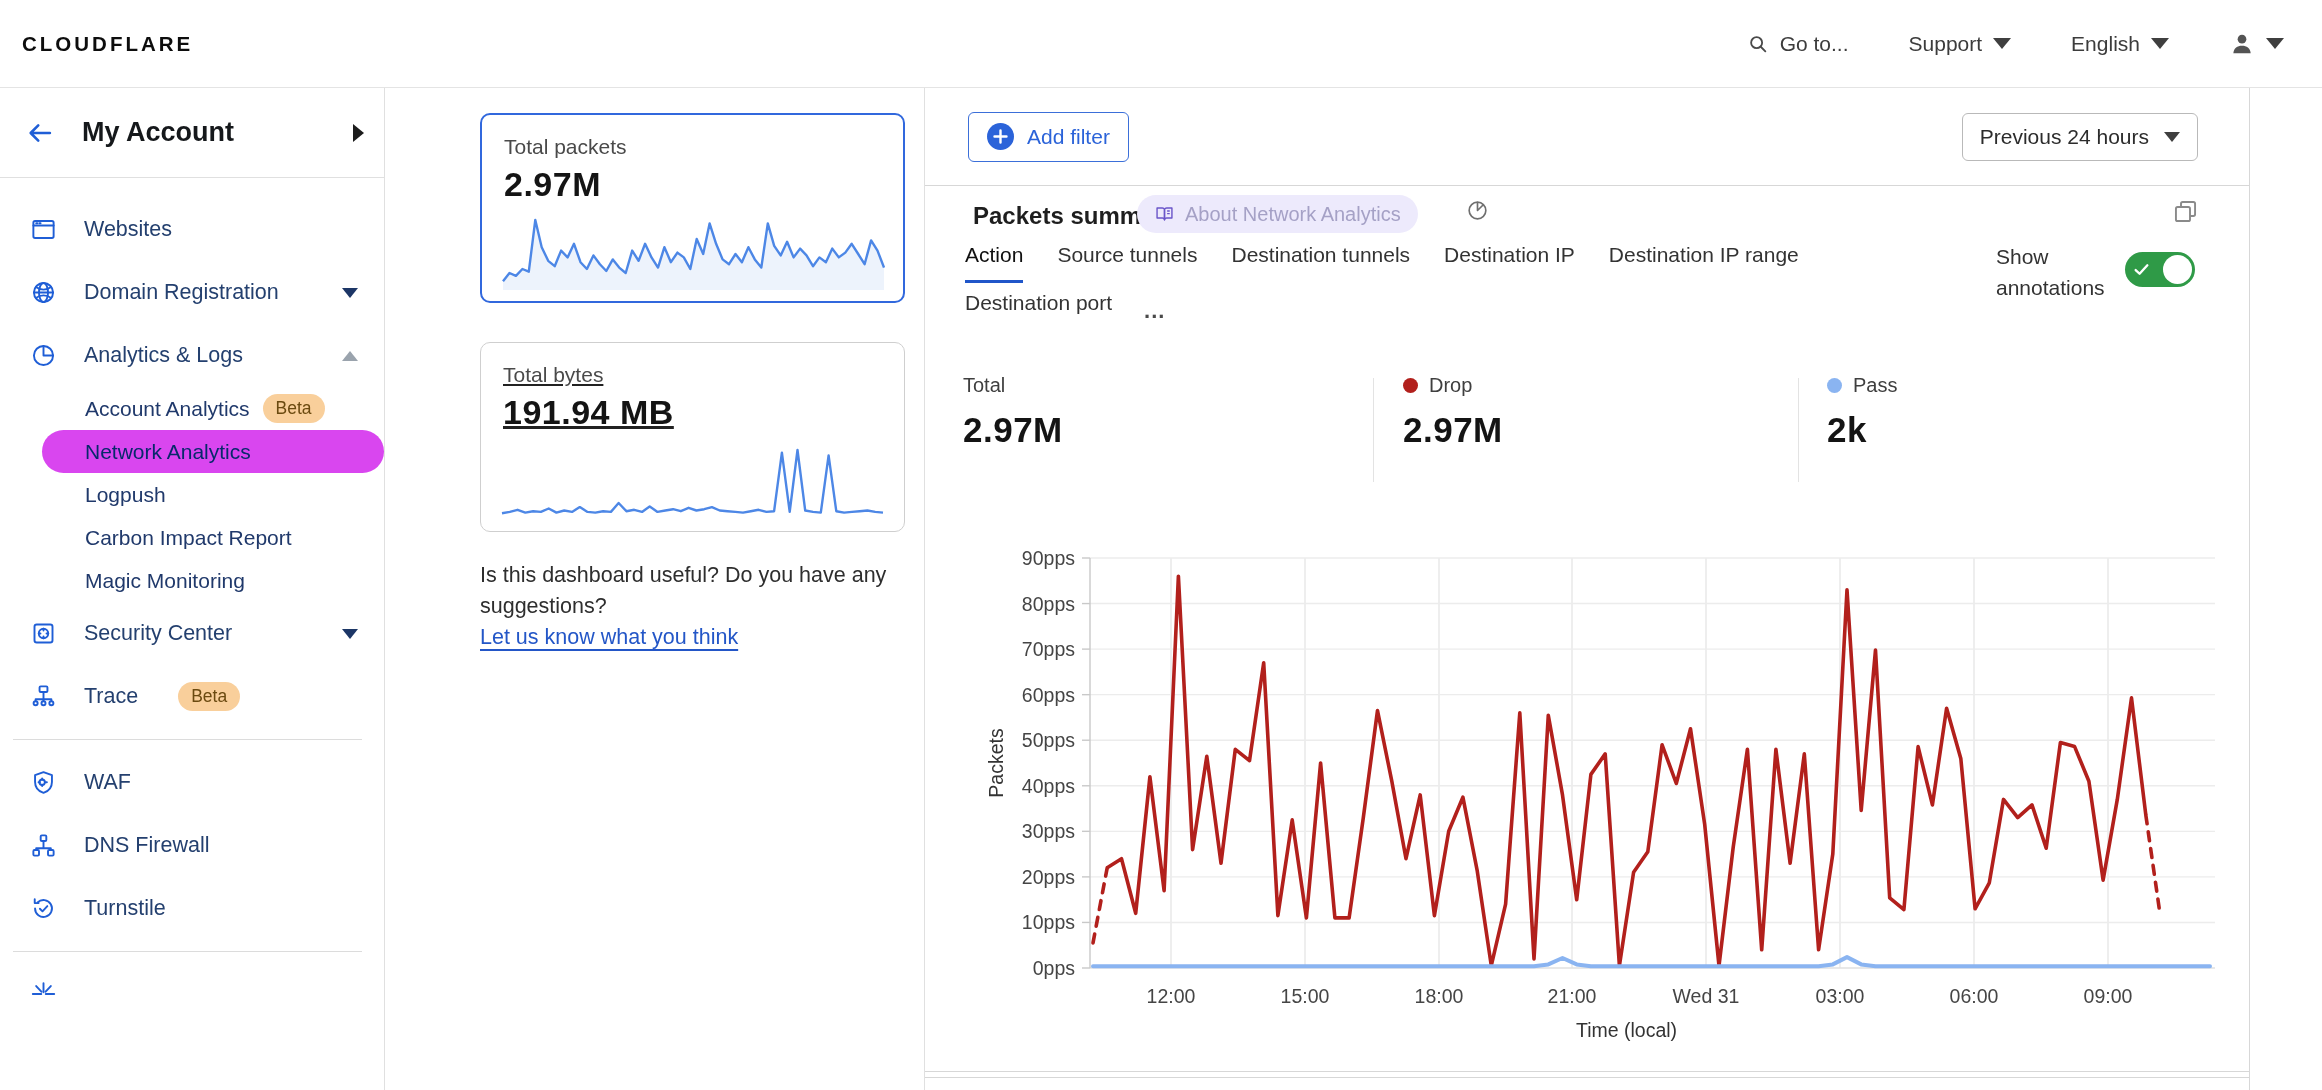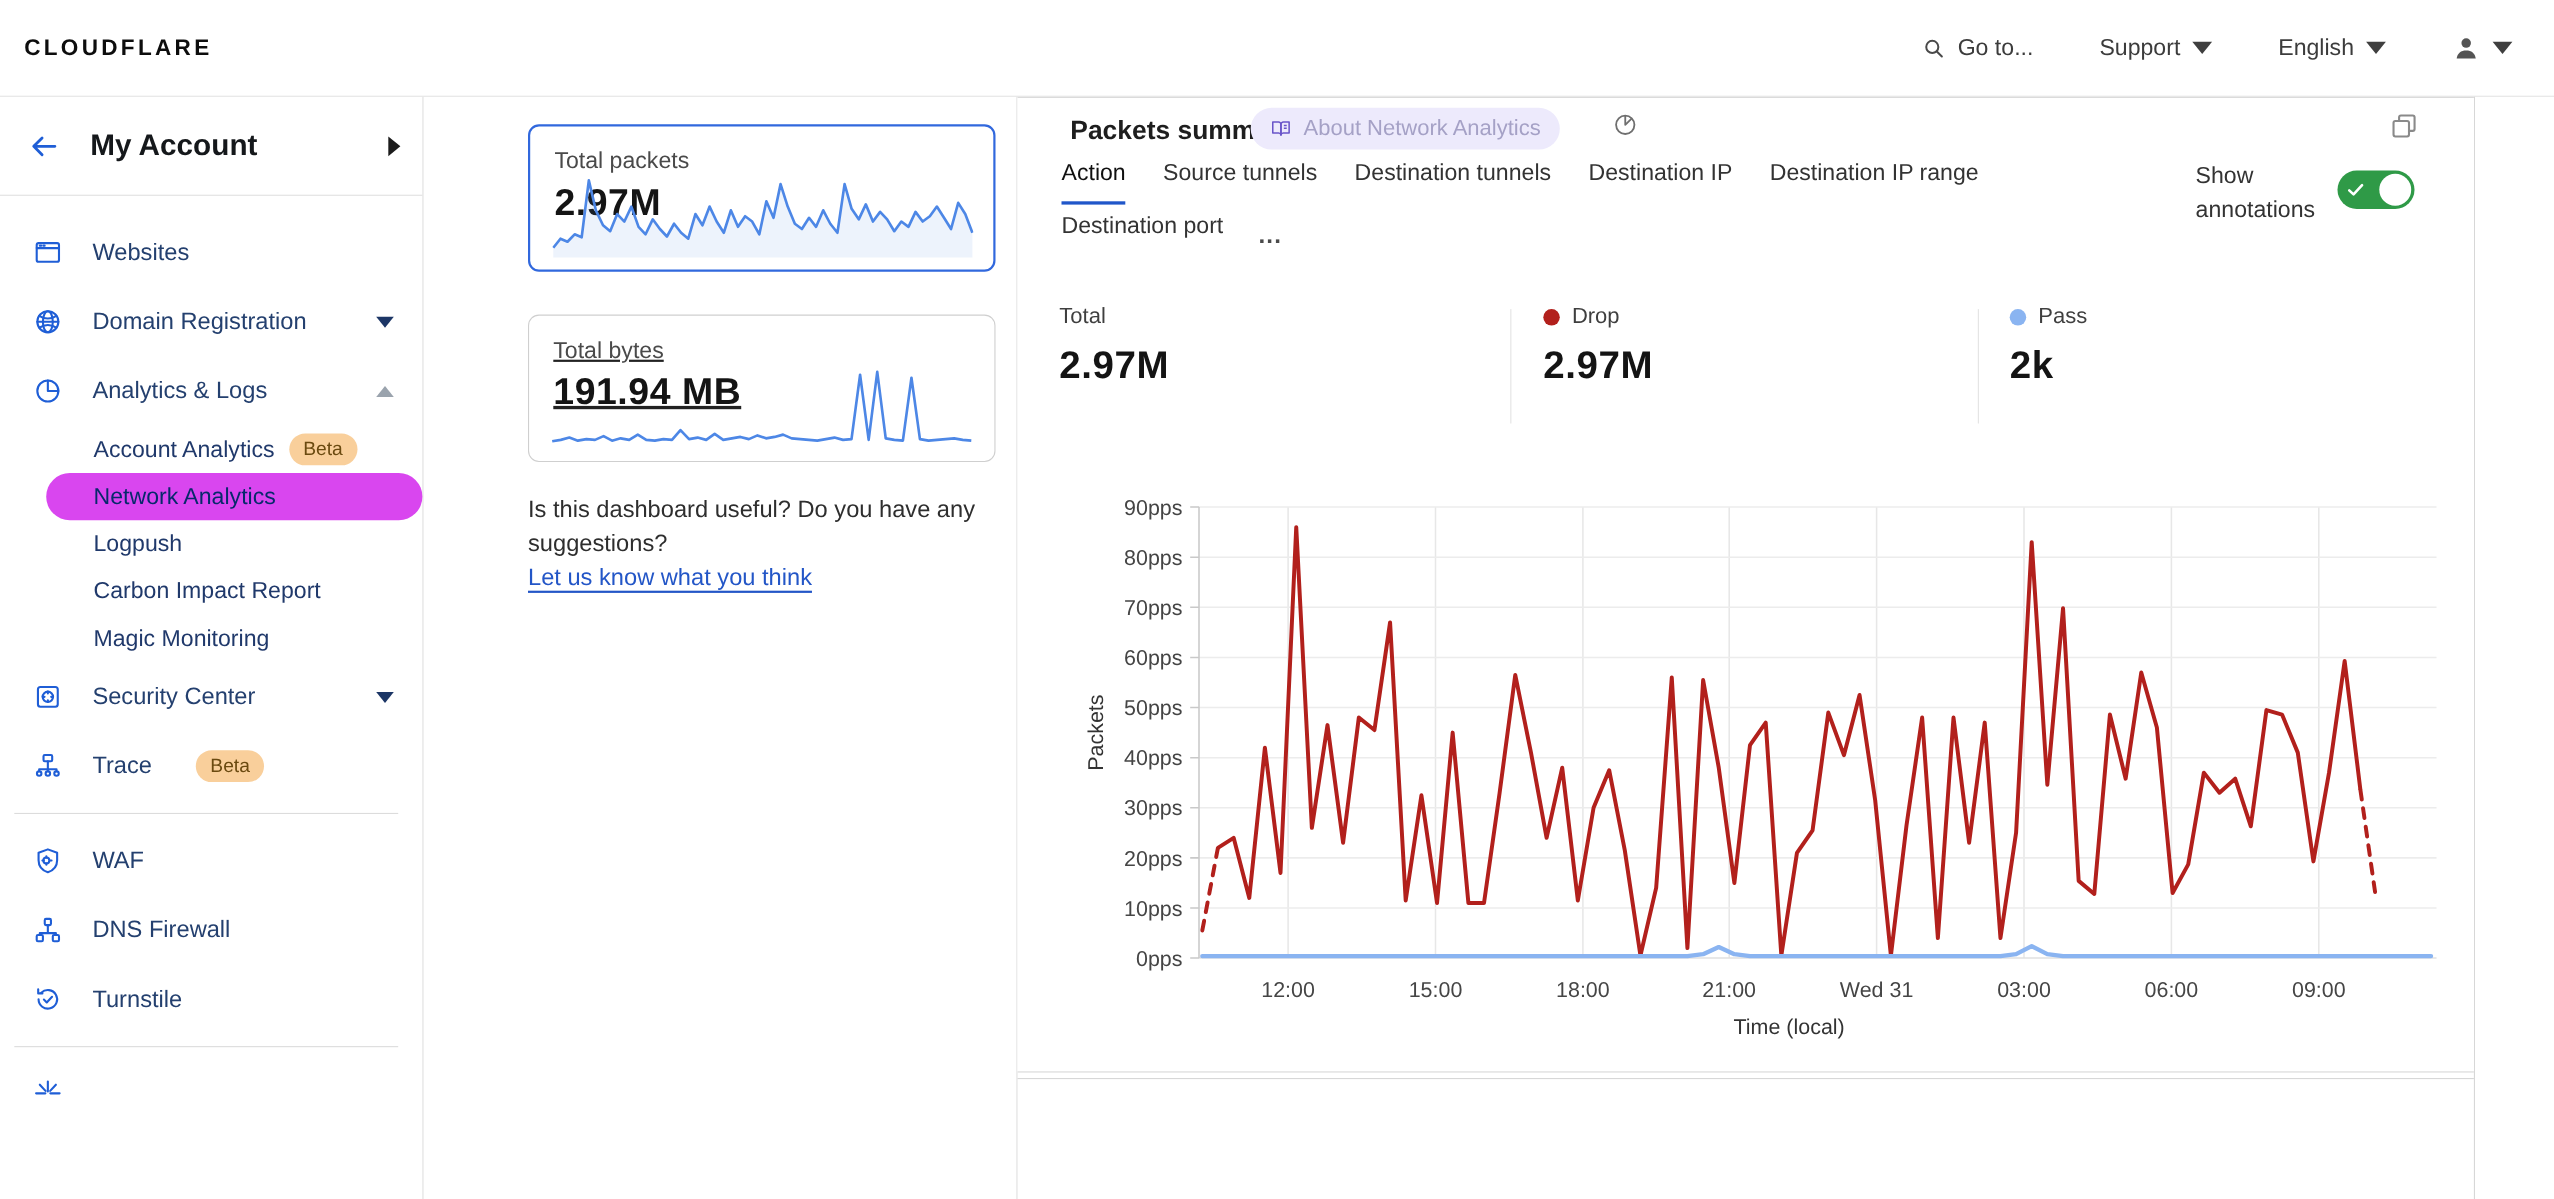--- a/index.html
+++ b/index.html
@@ -37,21 +37,21 @@
   .sub-row { height:43px; display:flex; align-items:center; padding-left:85px;
     font-size:21px; color:#20396b; cursor:pointer; }
   .sub-row.selected { background:#d946ef; border-radius:22px; margin-left:42px; padding-left:43px;
     font-weight:400; color:#07296b; }
   .beta { background:#f9cf9b; color:#6b4a10; font-size:17.5px; padding:4px 13px;
     border-radius:16px; margin-left:13px; font-weight:400; }
   .sdivider { height:1px; background:#dcdcdc; margin:11px 22px 11px 13px; }
 
   
   .mid { width:540px; border-right:1px solid #e0e0e0; flex:none; padding:25px 0 0 95px; }
-  .card { width:425px; height:134px; border:1px solid #cfcfcf; border-radius:10px;
+  .card { width:425px; height:190px; border:1px solid #cfcfcf; border-radius:10px;
     padding:20px 0 0 22px; position:relative; background:#fff; cursor:pointer; }
   .card.selected { border:2px solid #3168dd; }
   .card + .card { margin-top:39px;text-decoration:underline; }
   .card-label { font-size:21px; color:#4a4a4a; }
   .card-value { font-size:34px; font-weight:700; color:#141414; margin-top:6px; letter-spacing:.5px; }
   .card svg.spark { position:absolute; left:20px; bottom:10px; }
   .feedback { margin-top:28px; width:435px; font-size:21.5px; color:#2e2e2e; line-height:31px; }
   .feedback a { color:#2356c7; text-decoration:underline; text-underline-offset:5px; cursor:pointer; }
 
   
@@ -274,20 +274,33 @@
           <polyline points="1.0,72.2 8.8,70.9 16.6,68.8 24.3,71.6 32.1,70.2 39.9,70.9 47.7,67.5 55.4,71.6 63.2,69.5 71.0,70.9 78.8,66.1 86.5,70.9 94.3,71.6 102.1,70.2 109.9,70.9 117.6,62.0 125.4,70.2 133.2,68.8 141.0,70.9 148.7,65.4 156.5,70.9 164.3,69.5 172.1,68.2 179.8,70.2 187.6,66.8 195.4,69.5 203.2,68.2 210.9,66.1 218.7,69.5 226.5,70.2 234.3,70.9 242.0,71.6 249.8,70.2 257.6,68.8 265.4,70.9 273.1,70.2 280.9,11.7 288.7,70.9 296.5,9.0 304.2,69.5 312.0,70.9 319.8,71.6 327.6,14.4 335.3,70.2 343.1,71.6 350.9,70.9 358.7,70.2 366.4,69.5 374.2,70.9 382.0,71.6" fill="none" stroke="#4d87e6" stroke-width="2.4" stroke-linejoin="round"></polyline>
         </svg>
     </div>
     <div class="feedback">
       <div>Is this dashboard useful? Do you have any suggestions?</div>
       <a>Let us know what you think</a>
     </div>
   </section>
 
   <main>
+    <div class="filterbar">
+      <button class="add-filter">
+        <svg width="27" height="27" viewBox="0 0 27 27">
+          <circle cx="13.5" cy="13.5" r="13.5" fill="#2b63d9"></circle>
+          <path d="M13.5 7.5 v12 M7.5 13.5 h12" stroke="#fff" stroke-width="2.4" stroke-linecap="round"></path>
+          </svg>
+        <span>Add filter</span>
+      </button>
+      <button class="time-range">
+        <span>Previous 24 hours</span>
+        <span class="caret"></span>
+      </button>
+    </div>
 
     <div class="panel">
       <div class="p-title">Packets summary</div>
       <div class="about-badge">
         <svg width="21" height="21" viewBox="0 0 24 24" fill="none" stroke="#6a55c9" stroke-width="1.6" stroke-linejoin="round">
           <path d="M3.5 4.5 h6 a2.5 2.5 0 0 1 2.5 2.5 v11 a2.5 2.5 0 0 0 -2.5 -2 h-6 z"></path>
           <path d="M20.5 4.5 h-6 a2.5 2.5 0 0 0 -2.5 2.5 v11 a2.5 2.5 0 0 1 2.5 -2 h6 z"></path>
           <path d="M15 8 h3 M15 11 h3"></path>
           </svg>
         <span>About Network Analytics</span>

